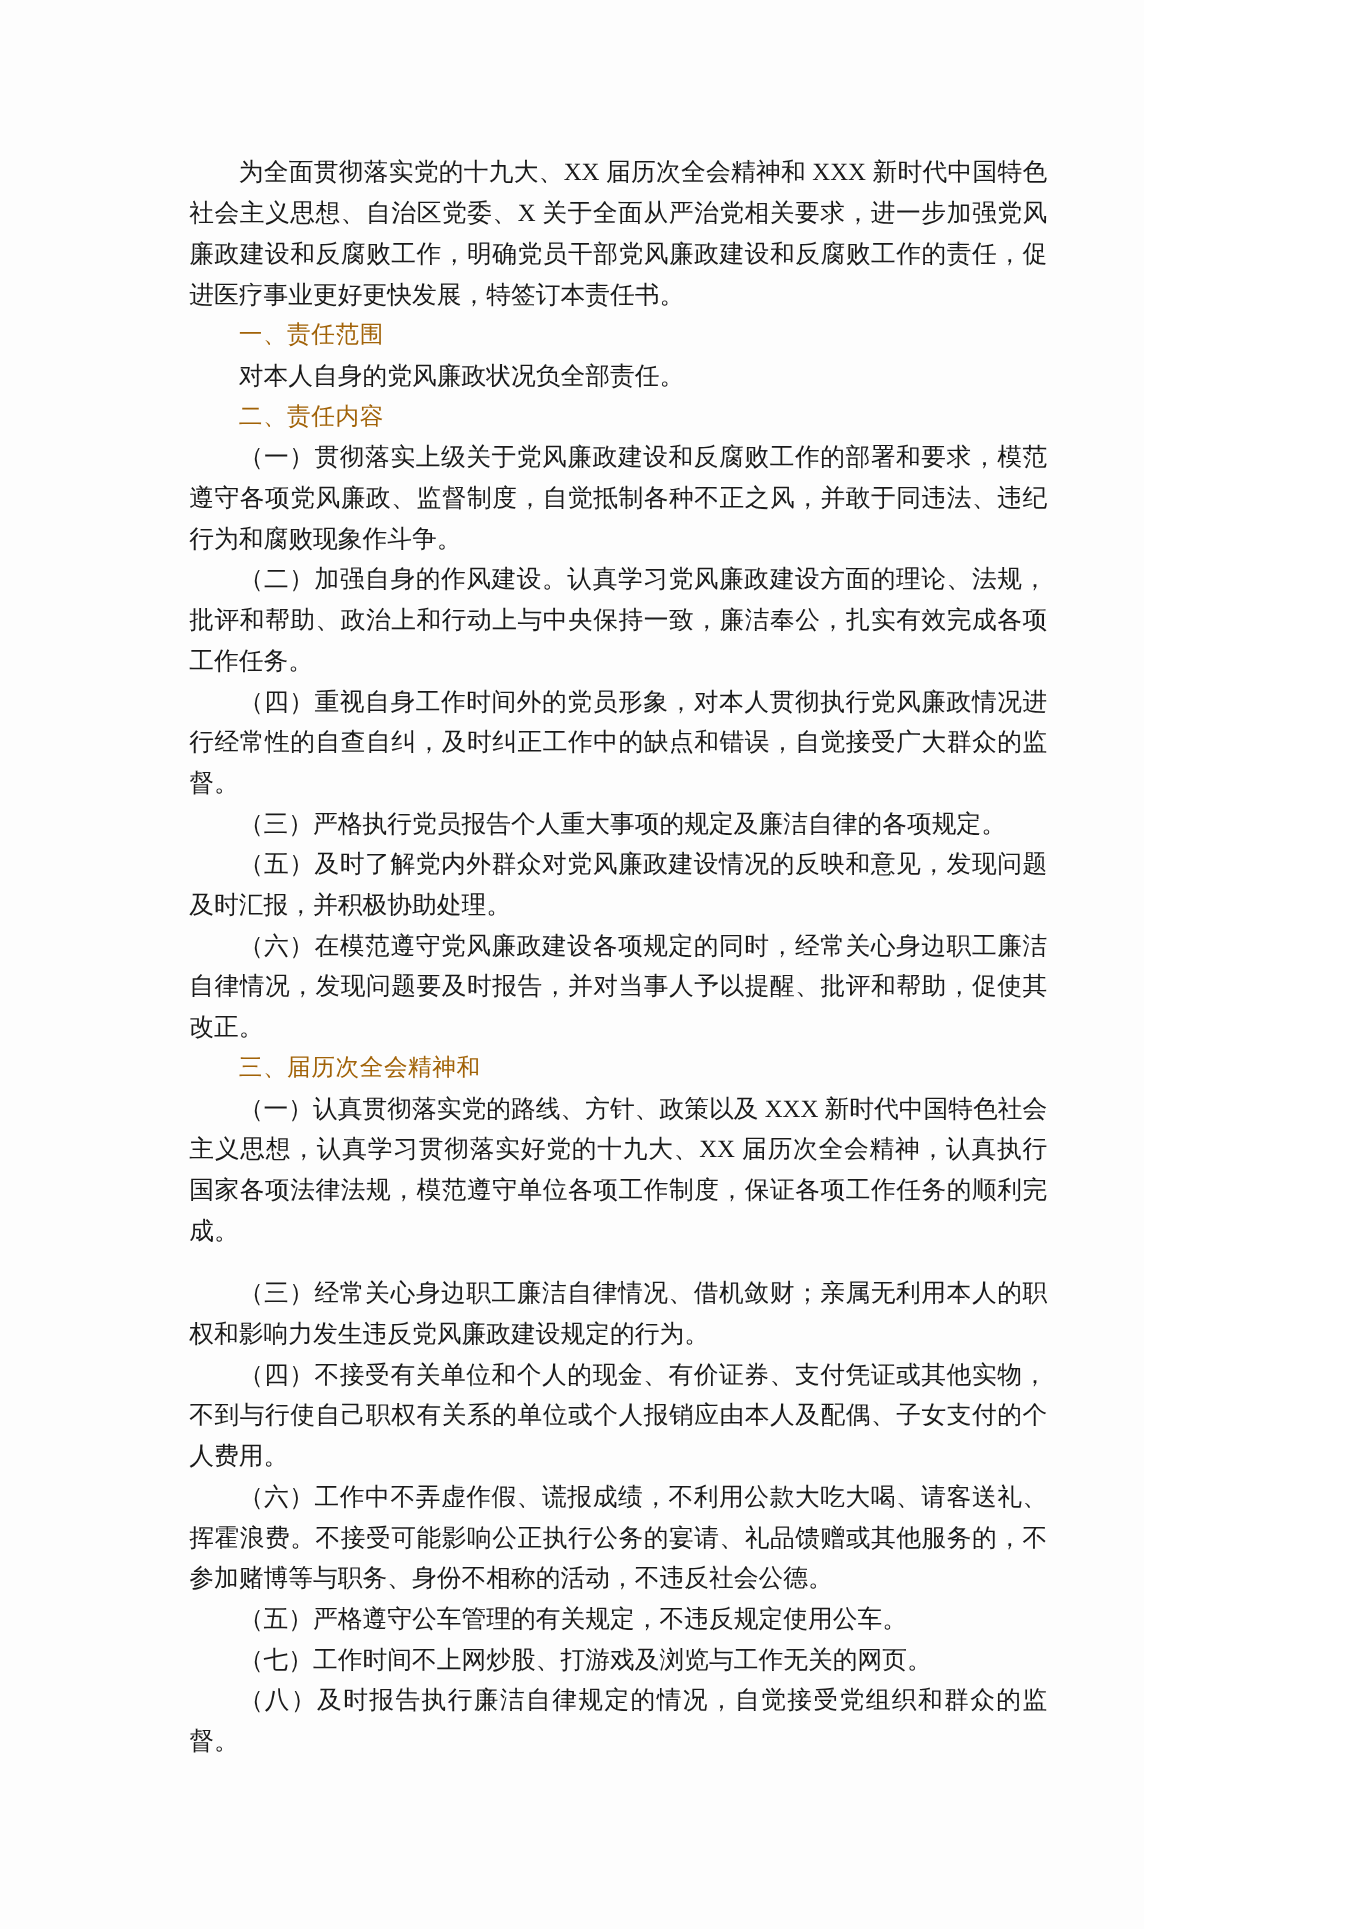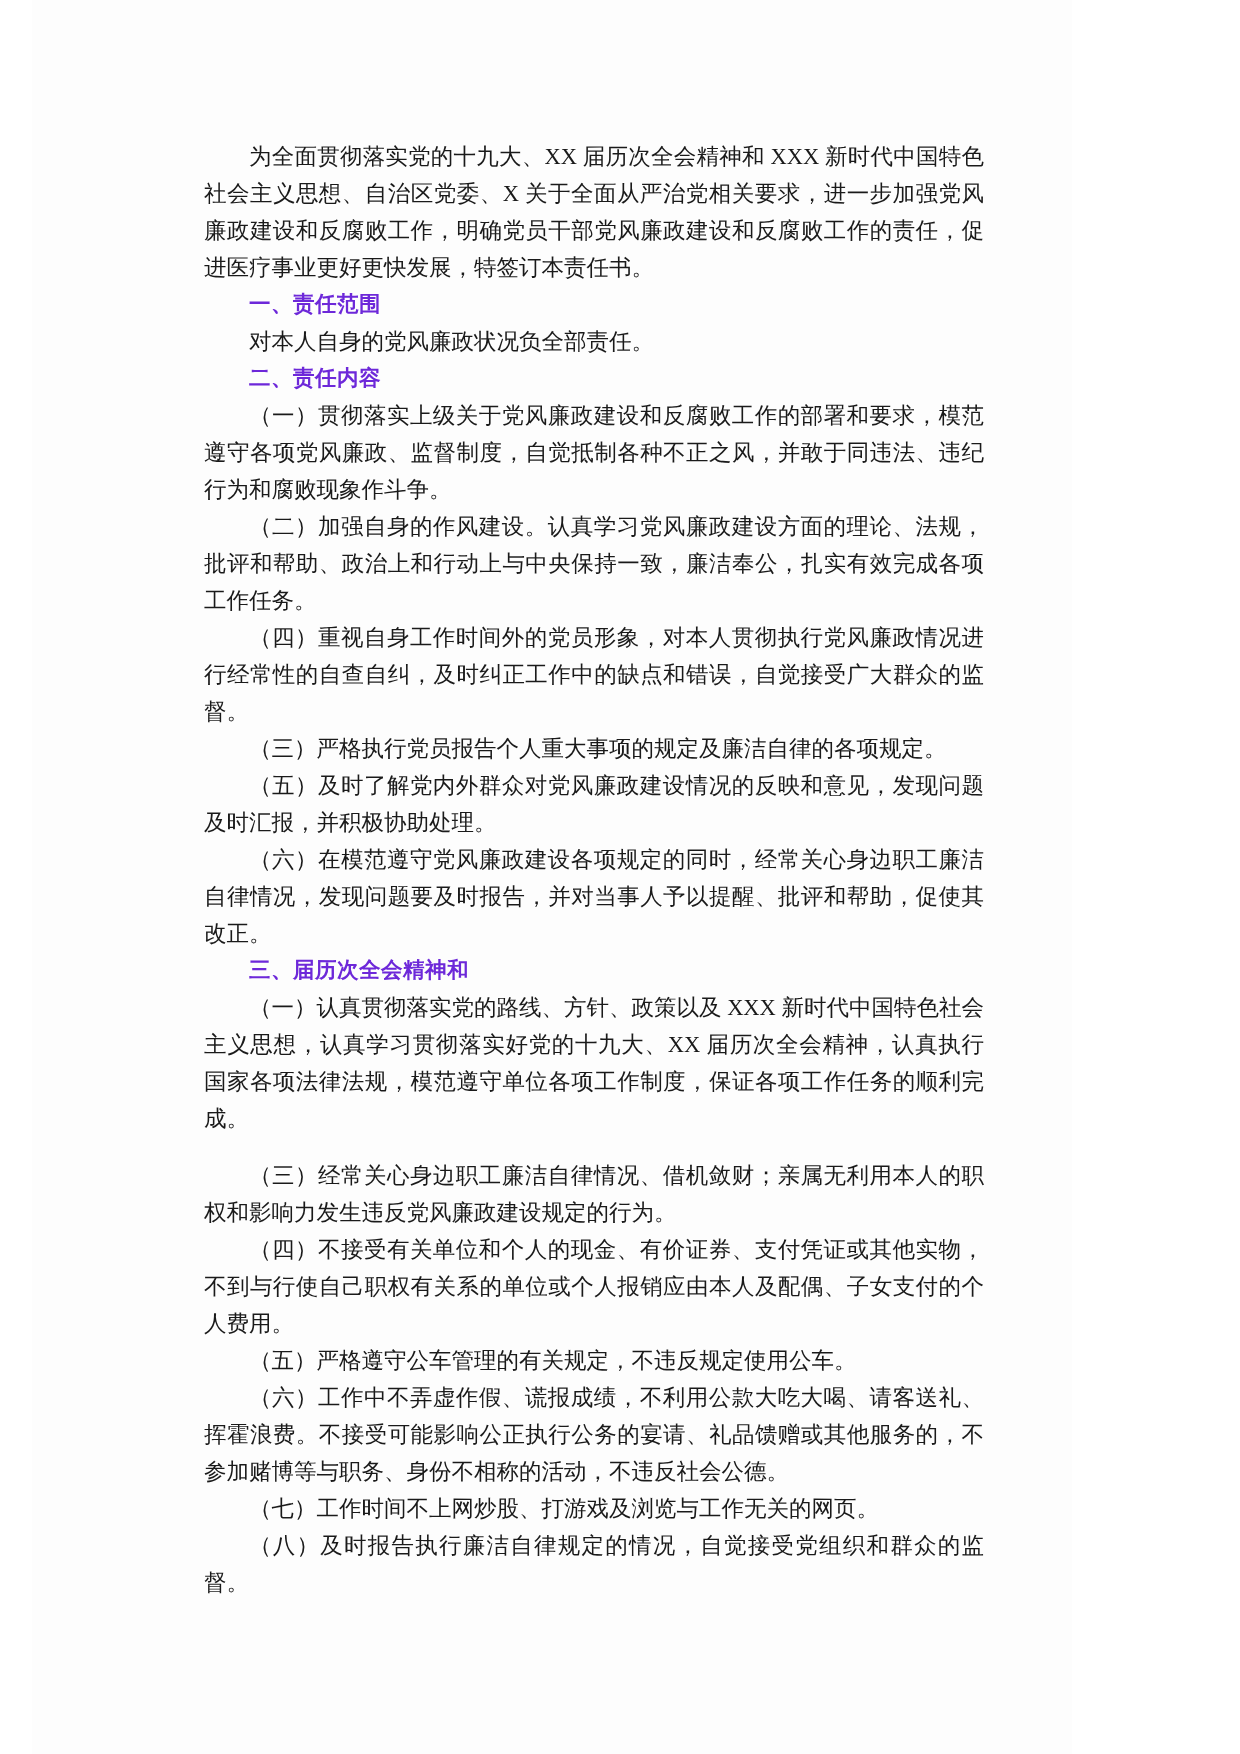--- a/index.html
+++ b/index.html
@@ -7,44 +7,43 @@
     padding: 0;
     background: #ffffff;
   }
   .page {
     position: relative;
     width: 1040px;
     height: 1754px;
     background: #fdfdfd;
     box-sizing: border-box;
     overflow: hidden;
-    margin-left: 32px;
   }
   .content {
     position: absolute;
     left: 172px;
     top: 138px;
     width: 780px;
   }
   .para {
     font-family: "Liberation Serif", "DejaVu Serif", serif;
     font-size: 22.5px;
     line-height: 37px;
     color: #1a1a1a;
     text-align: justify;
     text-justify: inter-ideograph;
     margin: 0;
     text-indent: 45px;
   }
   .heading {
     font-family: "Liberation Sans", "DejaVu Sans", sans-serif;
     font-size: 21.5px;
-    font-weight: bold;
+    font-weight: normal;
     line-height: 37px;
-    color: #6d28d9;
+    color: #a16207;
     margin: 0;
     text-indent: 45px;
     letter-spacing: 0.5px;
   }
   .gap-md { height: 20px; }
 </style>
 </head>
 <body>
 
 <div class="page">
@@ -57,19 +56,19 @@
       <p class="para">（二）加强自身的作风建设。认真学习党风廉政建设方面的理论、法规，批评和帮助、政治上和行动上与中央保持一致，廉洁奉公，扎实有效完成各项工作任务。</p>
       <p class="para">（四）重视自身工作时间外的党员形象，对本人贯彻执行党风廉政情况进行经常性的自查自纠，及时纠正工作中的缺点和错误，自觉接受广大群众的监督。</p>
       <p class="para">（三）严格执行党员报告个人重大事项的规定及廉洁自律的各项规定。</p>
       <p class="para">（五）及时了解党内外群众对党风廉政建设情况的反映和意见，发现问题及时汇报，并积极协助处理。</p>
       <p class="para">（六）在模范遵守党风廉政建设各项规定的同时，经常关心身边职工廉洁自律情况，发现问题要及时报告，并对当事人予以提醒、批评和帮助，促使其改正。</p>
       <p class="heading">三、届历次全会精神和</p>
       <p class="para">（一）认真贯彻落实党的路线、方针、政策以及 XXX 新时代中国特色社会主义思想，认真学习贯彻落实好党的十九大、XX 届历次全会精神，认真执行国家各项法律法规，模范遵守单位各项工作制度，保证各项工作任务的顺利完成。</p>
       <div class="gap-md"></div>
       <p class="para">（三）经常关心身边职工廉洁自律情况、借机敛财；亲属无利用本人的职权和影响力发生违反党风廉政建设规定的行为。</p>
       <p class="para">（四）不接受有关单位和个人的现金、有价证券、支付凭证或其他实物，不到与行使自己职权有关系的单位或个人报销应由本人及配偶、子女支付的个人费用。</p>
+      <p class="para">（六）工作中不弄虚作假、谎报成绩，不利用公款大吃大喝、请客送礼、挥霍浪费。不接受可能影响公正执行公务的宴请、礼品馈赠或其他服务的，不参加赌博等与职务、身份不相称的活动，不违反社会公德。</p>
       <p class="para">（五）严格遵守公车管理的有关规定，不违反规定使用公车。</p>
-      <p class="para">（六）工作中不弄虚作假、谎报成绩，不利用公款大吃大喝、请客送礼、挥霍浪费。不接受可能影响公正执行公务的宴请、礼品馈赠或其他服务的，不参加赌博等与职务、身份不相称的活动，不违反社会公德。</p>
       <p class="para">（七）工作时间不上网炒股、打游戏及浏览与工作无关的网页。</p>
       <p class="para">（八）及时报告执行廉洁自律规定的情况，自觉接受党组织和群众的监督。</p>
       <div class="gap-md"></div>
     </div>
 </div>
 
 </body></html>

